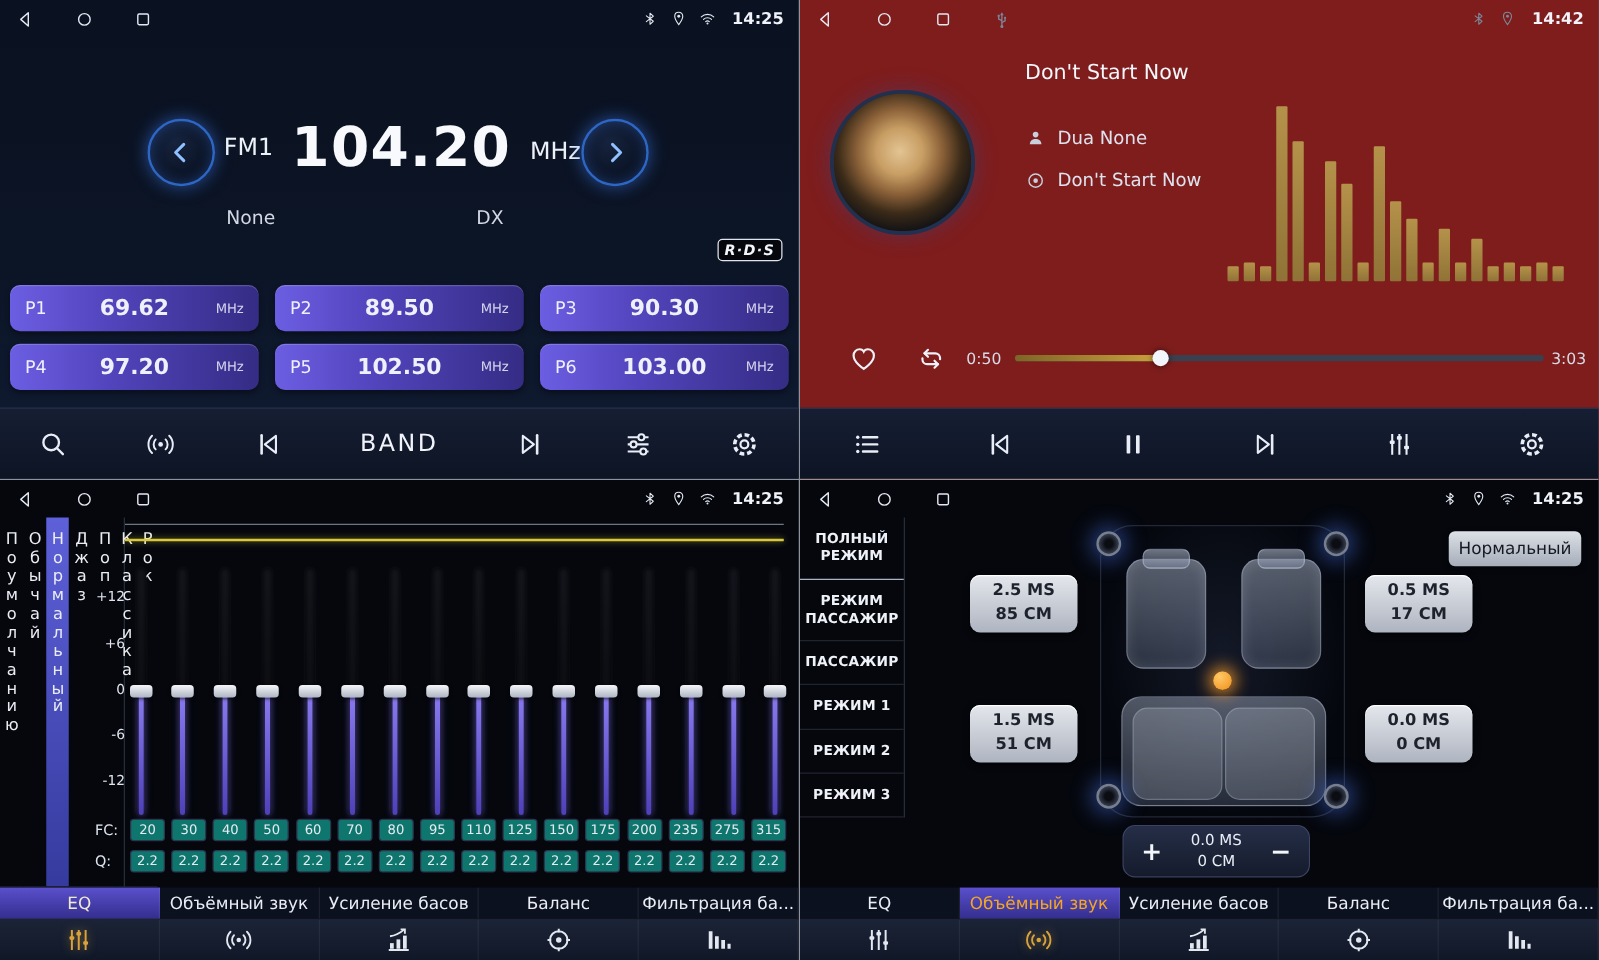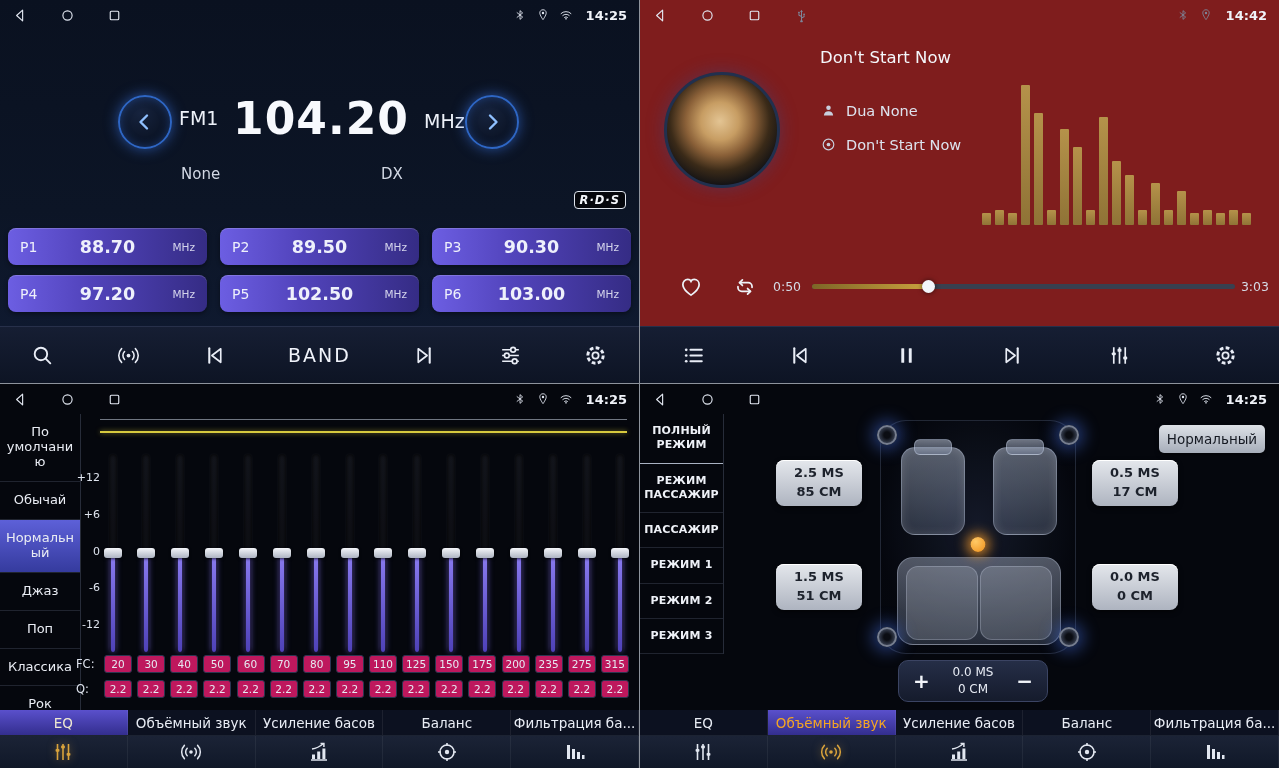--- a/index.html
+++ b/index.html
@@ -79,41 +79,41 @@
   .heart-btn{left:38px;top:274px}
   .repeat-btn{left:92px;top:274px}
   .elapsed{position:absolute;left:133px;top:279px;font-size:12.5px;color:#d5dbe6}
   .duration{position:absolute;right:10px;top:279px;font-size:12.5px;color:#d5dbe6}
   .progress-track{position:absolute;left:172px;right:44px;top:284px;height:5px;border-radius:3px;background:#39404f;cursor:pointer}
   .progress-fill{height:100%;border-radius:3px;background:linear-gradient(90deg,#7d6527,var(--c-progress_gold,#caa23e))}
   .progress-knob{position:absolute;top:-4px;width:13px;height:13px;border-radius:50%;background:#f2f5fa;
     box-shadow:0 0 5px rgba(0,0,0,.6)}
 
   
-  .eq-sidebar{position:absolute;left:0;top:30px;bottom:58px;width:81px;border-right:1px solid #272c39;
-    display:flex;flex-direction:column}
+  .eq-sidebar{position:absolute;left:0;top:30px;bottom:58px;width:100px;border-right:1px solid #272c39;
+    display:flex;flex-direction:row}
   .eq-side-item{padding:11px 4px;text-align:center;font-size:13px;color:#e9ecf3;cursor:pointer;
     border-bottom:1px solid #20242f;overflow-wrap:anywhere;line-height:1.15}
   .eq-side-item.selected{background:linear-gradient(180deg,#5d60d8,#353b9e)}
   .eq-curve-gray{position:absolute;left:100px;right:12px;top:35px;height:1px;background:rgba(200,210,225,.55)}
   .eq-curve-yellow{position:absolute;left:100px;right:12px;top:47px;height:2px;background:#d6c93e;
     box-shadow:0 0 5px rgba(220,205,60,.6)}
   .eq-db-labels{position:absolute;left:74px;width:26px;top:87px;height:160px;display:flex;flex-direction:column;
     justify-content:space-between;align-items:flex-end;font-size:11px;color:#dfe4ee}
   .eq-sliders{position:absolute;left:104px;right:10px;top:70px;height:198px;display:flex;justify-content:space-between}
   .eq-col{width:17px;display:flex;justify-content:center;cursor:pointer}
   .eq-track{position:relative;width:8px;height:100%;border-radius:4px;
     background:linear-gradient(180deg,#14161d,#07080c);box-shadow:inset 0 0 4px #000,0 0 2px rgba(255,255,255,.08)}
   .eq-fill{position:absolute;left:2px;width:4px;bottom:0;border-radius:2px;
     background:linear-gradient(180deg,var(--c-slider_fill,#8a7bf0),#4e41b8);box-shadow:0 0 6px rgba(130,110,255,.7)}
   .eq-handle{position:absolute;left:-5px;width:18px;height:10px;border-radius:3px;
     background:linear-gradient(180deg,#f4f6f9,#aeb5c2);box-shadow:0 1px 3px rgba(0,0,0,.7)}
   .eq-fc-row,.eq-q-row{position:absolute;left:104px;right:10px;display:flex;justify-content:space-between}
   .eq-fc-row{top:271px}.eq-q-row{top:296px}
-  .eq-vbox{width:28px;height:18px;background:#be185d;border:1px solid #2c3550;border-radius:3px;
+  .eq-vbox{width:28px;height:18px;background:#0f766e;border:1px solid #2c3550;border-radius:3px;
     font-size:10.5px;color:#e6eaf2;display:flex;align-items:center;justify-content:center}
   .eq-row-label{position:absolute;left:76px;font-size:11.5px;color:#dfe4ee}
   .lbl-fc{top:273px}.lbl-q{top:298px}
 
   
   .tabbar{position:absolute;left:0;right:0;bottom:0;height:58px;display:flex;flex-direction:column}
   .tab-labels{display:flex;height:25px;background:#0c1120}
   .tab-label{flex:1;display:flex;align-items:center;justify-content:center;font-size:13.5px;color:#e9edf5;
     border-right:1px solid rgba(255,255,255,.07);cursor:pointer;white-space:nowrap;overflow:hidden}
   .tab-label.active{background:linear-gradient(180deg,#5a50cc,#332e8e)}
@@ -331,21 +331,21 @@
     <div class="tune-btn tune-next">
       <svg>
           <use href="#i-chev-r"></use>
         </svg>
     </div>
     <div class="rds-badge">R·D·S</div>
 
     <div class="preset-grid">
         <div class="preset">
        <span class="pid">P1</span>
-       <span class="pfreq">88.70</span>
+       <span class="pfreq">69.62</span>
        <span class="punit">MHz</span>
      </div>
         <div class="preset">
        <span class="pid">P2</span>
        <span class="pfreq">89.50</span>
        <span class="punit">MHz</span>
      </div>
         <div class="preset">
        <span class="pid">P3</span>
        <span class="pfreq">90.30</span>

